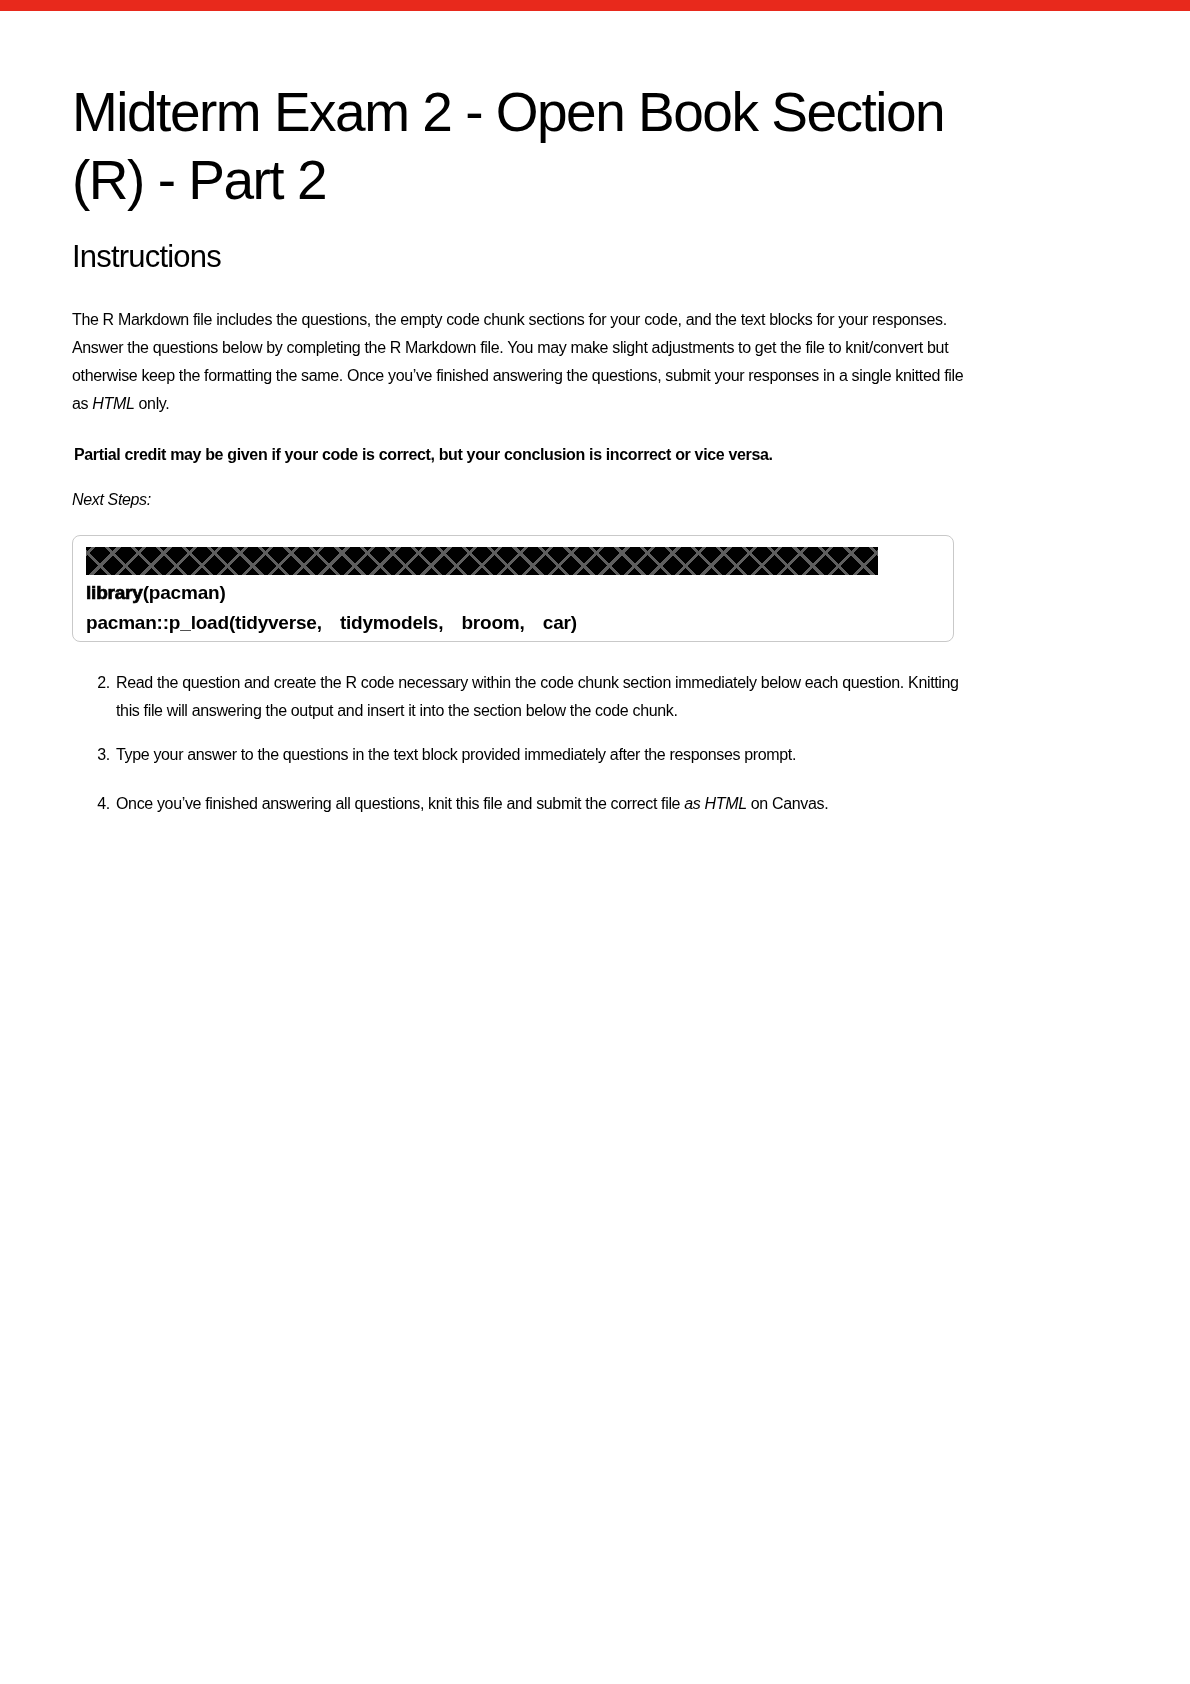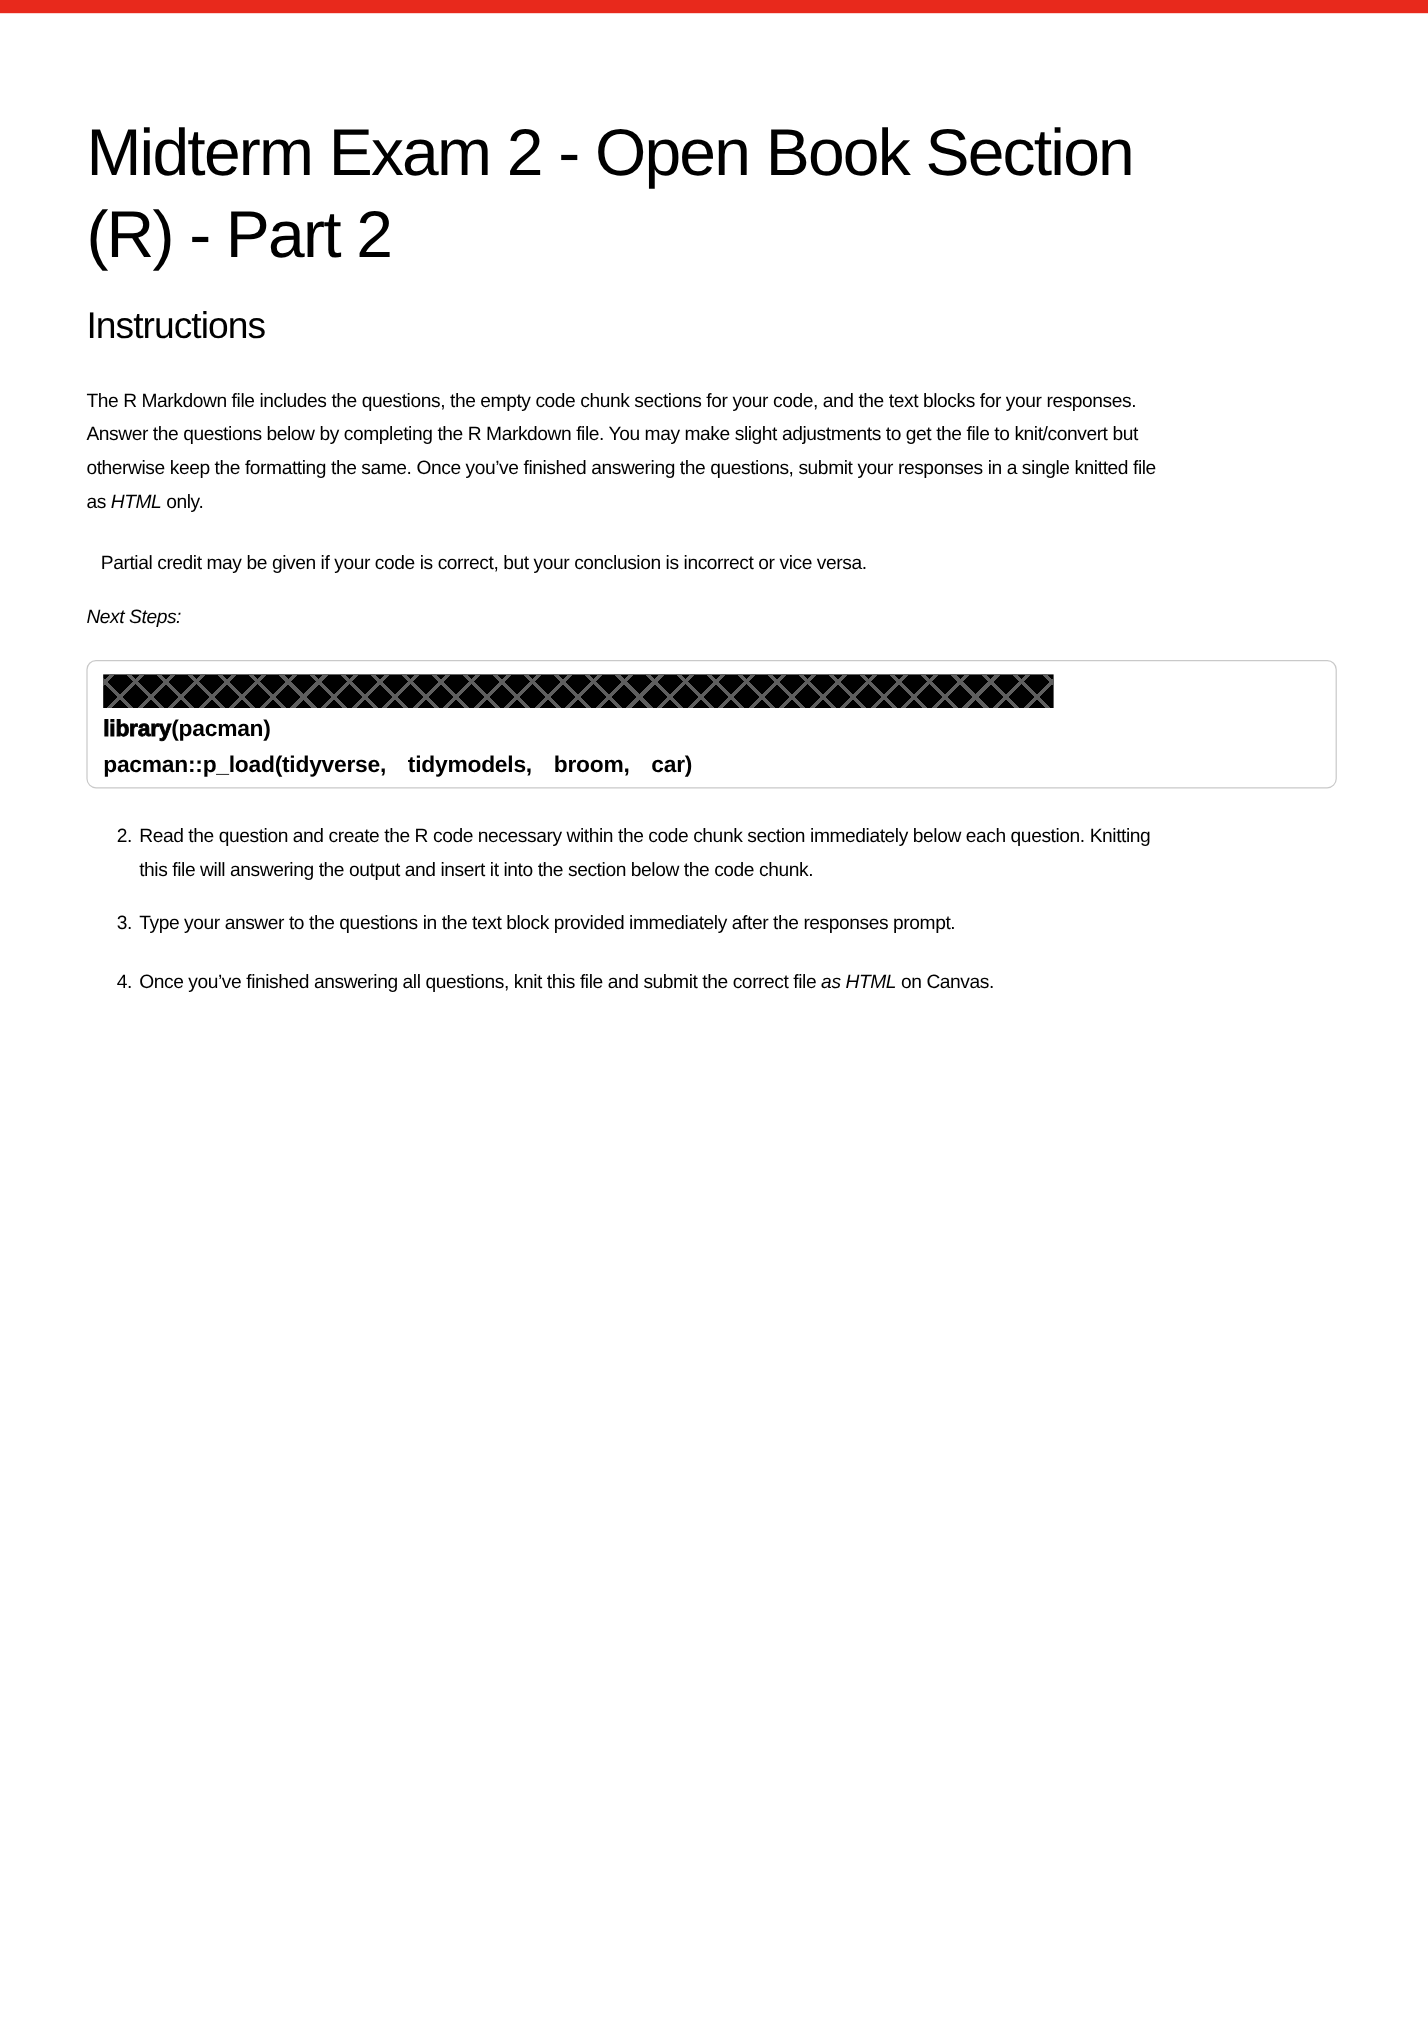--- a/index.html
+++ b/index.html
@@ -11,58 +11,58 @@
     color: #000000;
     position: relative;
     overflow: hidden;
   }
   .top-bar {
     position: absolute; top: 0; left: 0;
     width: 1190px; height: 11px;
     background: #e8291c;
   }
   .page {
-    position: absolute; left: 72px; top: 15px;
+    position: absolute; left: 72px; top: 0;
     width: 1038px;
   }
   h1.doc-title {
     margin: 78px 0 0 0;
     font-size: 55px; line-height: 68px;
     font-weight: 400;
     letter-spacing: -1.5px;
     max-width: 945px;
   }
   h2.section-heading {
     margin: 22px 0 0 0;
     font-size: 31px; line-height: 42px;
     font-weight: 400;
     letter-spacing: -0.8px;
   }
   .body-text {
     font-size: 16px; line-height: 28px;
     letter-spacing: -0.35px;
   }
   p.para1 { margin: 28px 0 0 0; max-width: 905px; }
-  p.para2 { margin: 23px 0 0 12px; max-width: 905px; }
+  p.para2 { margin: 23px 0 0 2px; max-width: 905px; font-weight: bold; }
   p.next-steps { margin: 17px 0 0 0; font-style: italic; }
   ol.steps {
     margin: 17px 0 0 0;
     padding-left: 42px;
   }
   ol.steps-2 { margin-top: 27px; }
   ol.steps li {
     max-width: 845px;
     padding-left: 2px;
   }
   ol.steps li + li { margin-top: 16px; }
   ol.steps li.tall-gap { margin-top: 21px; }
   em { font-style: italic; }
   .codeblock {
     margin-top: 21px;
-    width: 1042px;
+    width: 882px;
     background: #ffffff;
     border: 1px solid #c9c9c9;
     border-radius: 8px;
     padding: 11px 30px 4px 13px;
   }
   .redaction {
     width: 792px; height: 28px;
     margin-bottom: 3px;
     background-color: #000000;
     background-image:

